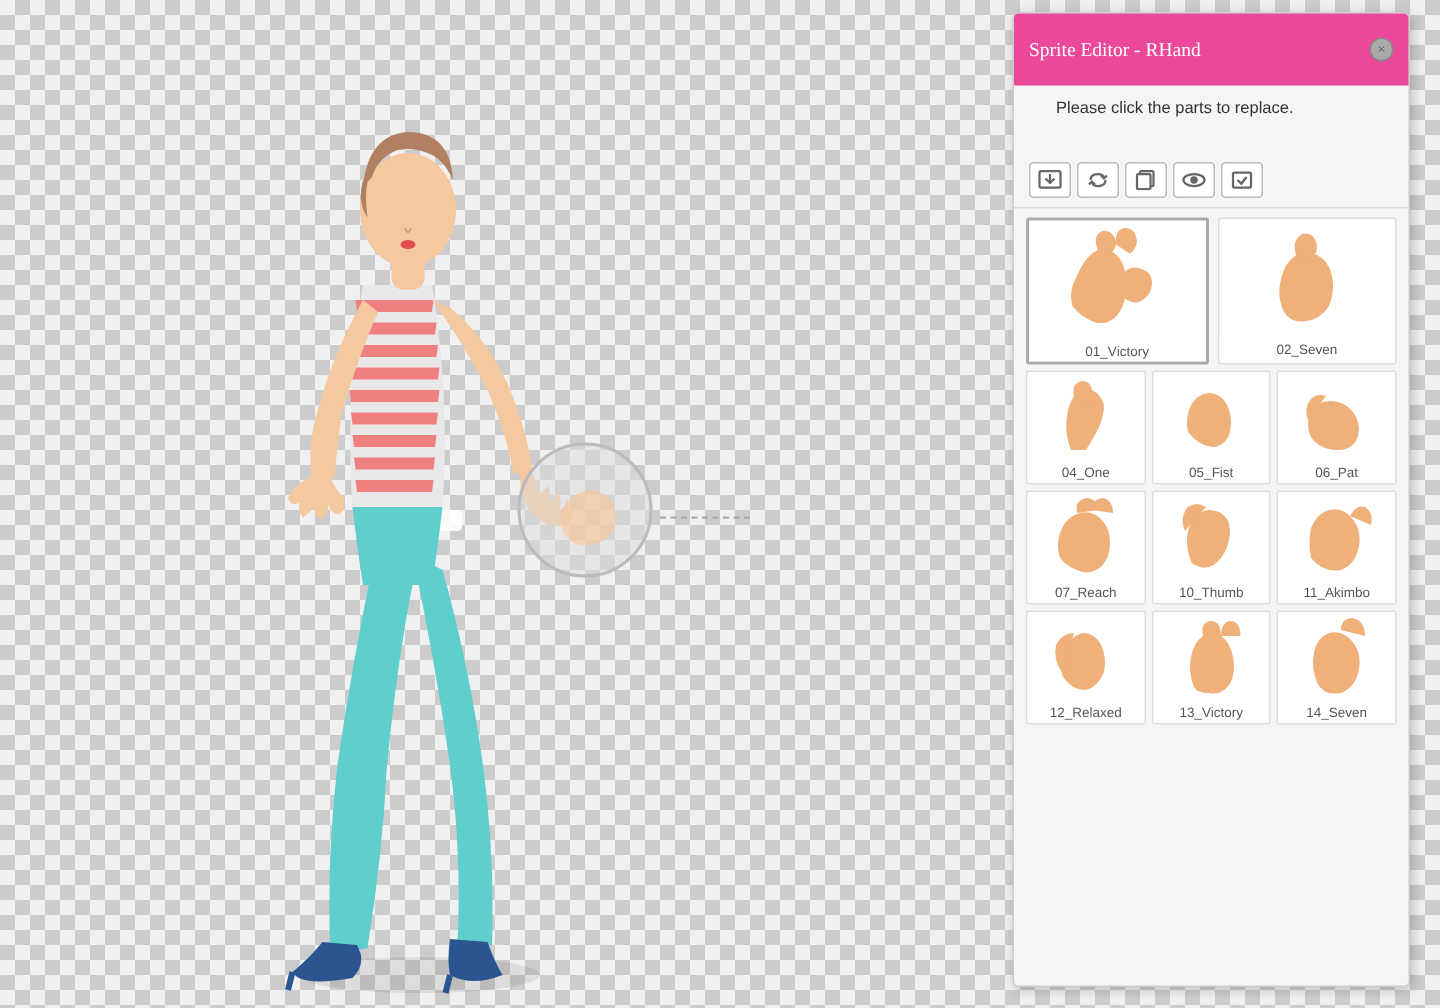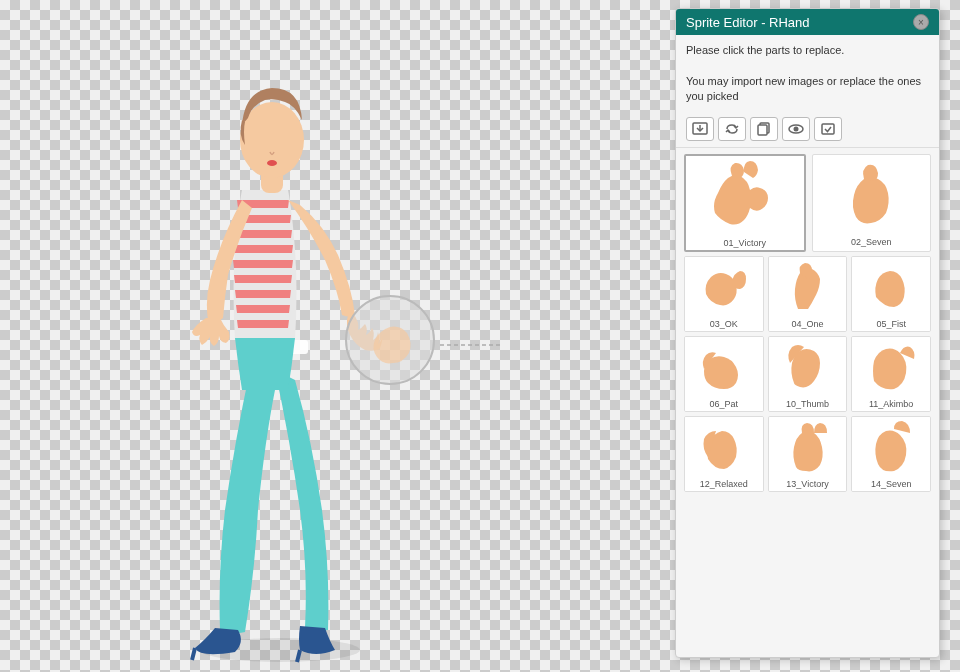--- a/index.html
+++ b/index.html
@@ -62,46 +62,47 @@
       background: #f5f5f5;
       border: 1px solid #ccc;
       border-radius: 4px;
       box-shadow: 2px 2px 8px rgba(0,0,0,0.2);
       display: flex;
       flex-direction: column;
       z-index: 20;
     }
 
     .panel-titlebar {
-      background: #0f766e;
+      background: #ec4899;
       color: white;
-      padding: 5px 10px;
+      padding: 16px 10px;
       border-radius: 3px 3px 0 0;
       display: flex;
       align-items: center;
       justify-content: space-between;
       font-size: 13px;
+      font-family: Liberation Serif, serif;
     }
 
     .panel-close-btn {
       width: 16px;
       height: 16px;
       border-radius: 50%;
       background: #aaa;
       border: 1px solid #888;
       display: flex;
       align-items: center;
       justify-content: center;
       cursor: pointer;
       font-size: 10px;
       color: #555;
     }
 
     .panel-instructions {
-      padding: 8px 10px;
+      padding: 8px 28px;
       font-size: 11px;
       color: #333;
       line-height: 1.4;
     }
 
     .panel-toolbar {
       padding: 4px 10px 6px;
       display: flex;
       gap: 4px;
       border-bottom: 1px solid #ddd;
@@ -258,21 +259,20 @@
   <div class="panel-titlebar">
     <span>Sprite Editor - RHand</span>
     <div class="panel-close-btn">
       <span>×</span>
     </div>
   </div>
 
   <div class="panel-instructions">
     <div>Please click the parts to replace.</div>
     <br>
-    <div>You may import new images or replace the ones you picked</div>
   </div>
 
   <div class="panel-toolbar">
     <div class="toolbar-btn" title="Import">
       <svg width="16" height="14" viewBox="0 0 16 14">
         <rect x="1" y="1" width="14" height="11" rx="1" fill="none" stroke="#666" stroke-width="1.5"></rect>
         <path d="M5 6 L8 9 L11 6" stroke="#666" stroke-width="1.5" fill="none"></path>
         <line x1="8" y1="3" x2="8" y2="9" stroke="#666" stroke-width="1.5"></line>
       </svg>
     </div>
@@ -325,29 +325,20 @@
             <path d="M20 60 Q15 50 18 38 Q20 28 28 22 Q35 18 42 22 Q50 26 52 36 Q54 46 50 56 Q44 65 35 66 Q25 68 20 60 Z" fill="#f0b07a"></path>
             <path d="M28 22 Q25 12 32 8 Q40 6 42 16 Q42 22 38 24 Z" fill="#f0b07a"></path>
           </svg>
         </div>
         <div class="sprite-item-label">02_Seven</div>
       </div>
     </div>
 
     <div class="sprite-grid">
 
-      <div class="sprite-item">
-        <div class="sprite-img">
-          <svg width="55" height="55" viewBox="0 0 55 55">
-            <path d="M10 35 Q8 25 15 18 Q22 12 30 15 Q38 18 40 26 Q42 34 38 40 Q32 48 24 46 Q14 44 10 35 Z" fill="#f0b07a"></path>
-            <path d="M36 22 Q38 14 44 12 Q50 12 50 20 Q50 28 44 30 Q38 30 36 24 Z" fill="#f0b07a"></path>
-          </svg>
-        </div>
-        <div class="sprite-item-label">03_OK</div>
-      </div>
 
       <div class="sprite-item">
         <div class="sprite-img">
           <svg width="55" height="55" viewBox="0 0 55 55">
             <path d="M18 50 Q14 40 15 30 Q16 20 20 14 Q25 8 32 10 Q38 13 40 20 Q40 28 36 36 Q32 44 28 50 Z" fill="#f0b07a"></path>
             <path d="M20 14 Q18 6 25 4 Q32 4 32 12 Q32 18 28 20 Z" fill="#f0b07a"></path>
           </svg>
         </div>
         <div class="sprite-item-label">04_One</div>
       </div>
@@ -364,20 +355,30 @@
       <div class="sprite-item">
         <div class="sprite-img">
           <svg width="55" height="55" viewBox="0 0 55 55">
             <path d="M8 32 Q8 24 14 20 Q20 16 28 18 Q36 20 40 28 Q44 36 40 44 Q36 50 28 50 Q18 50 12 44 Q8 40 8 32 Z" fill="#f0b07a"></path>
             <path d="M8 30 Q5 22 10 16 Q14 12 20 14 Z" fill="#f0b07a"></path>
           </svg>
         </div>
         <div class="sprite-item-label">06_Pat</div>
       </div>
 
+      <div class="sprite-item">
+        <div class="sprite-img">
+          <svg width="55" height="55" viewBox="0 0 55 55">
+            <path d="M10 40 Q8 30 12 22 Q16 14 24 12 Q32 10 38 16 Q44 22 44 32 Q44 42 38 48 Q30 54 22 50 Q12 46 10 40 Z" fill="#f0b07a"></path>
+            <path d="M22 12 Q20 4 28 2 Q35 2 36 10 Z" fill="#f0b07a"></path>
+            <path d="M32 10 Q32 2 40 2 Q46 4 46 12 Z" fill="#f0b07a"></path>
+          </svg>
+        </div>
+        <div class="sprite-item-label">07_Reach</div>
+      </div>
 
 
 
       <div class="sprite-item">
         <div class="sprite-img">
           <svg width="55" height="55" viewBox="0 0 55 55">
             <path d="M14 44 Q10 34 12 24 Q14 16 20 12 Q26 8 34 12 Q40 16 40 24 Q40 34 34 42 Q28 50 20 48 Q14 46 14 44 Z" fill="#f0b07a"></path>
             <path d="M10 24 Q6 15 12 8 Q18 4 24 8 Z" fill="#f0b07a"></path>
           </svg>
         </div>

